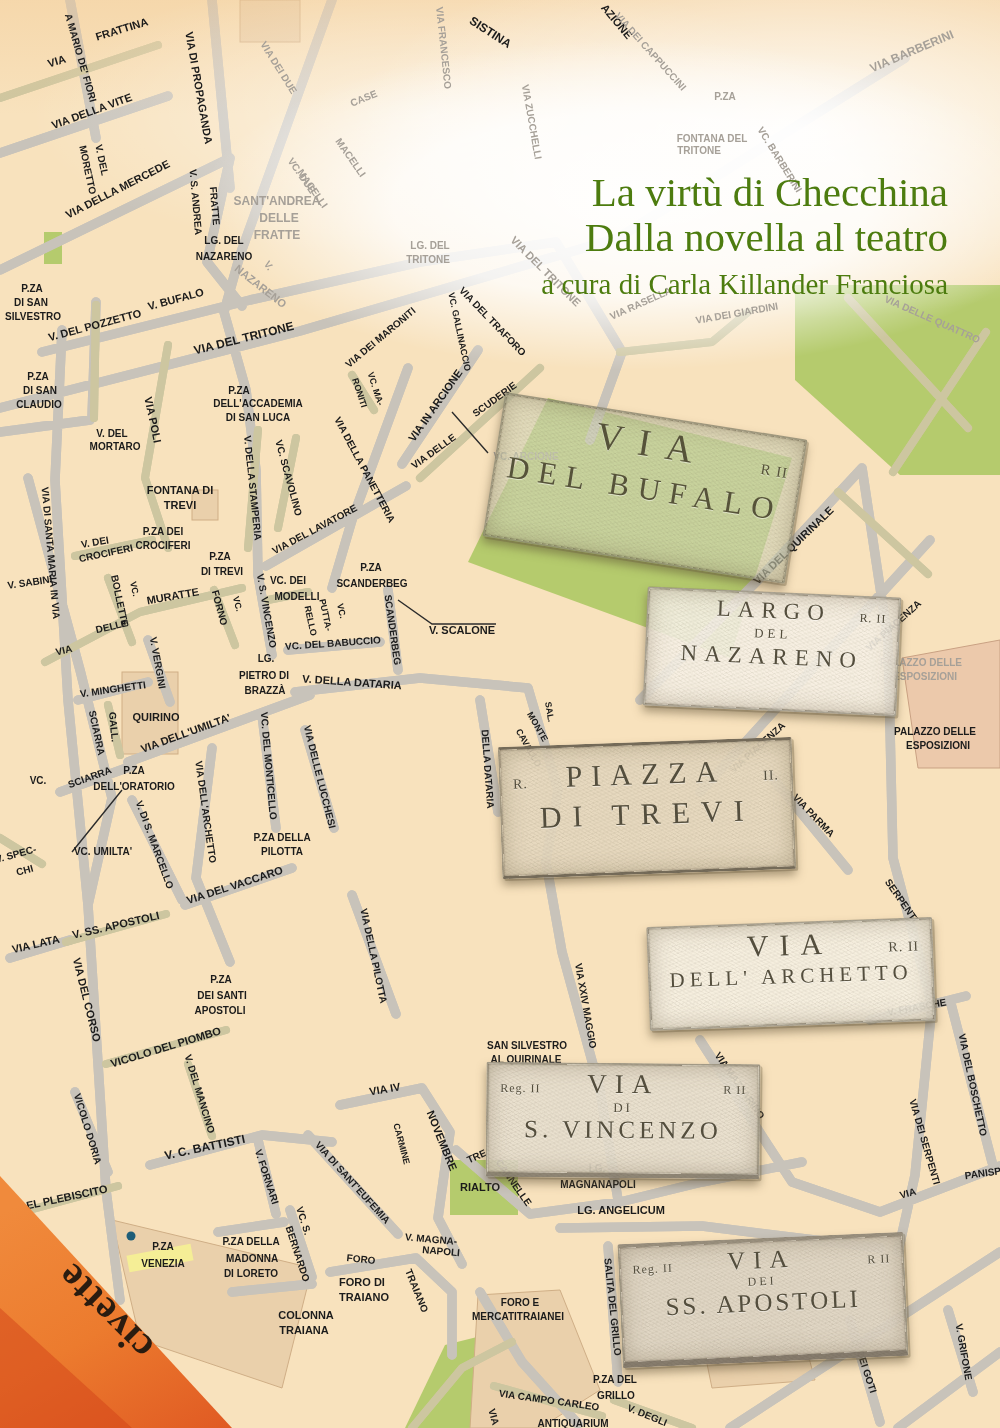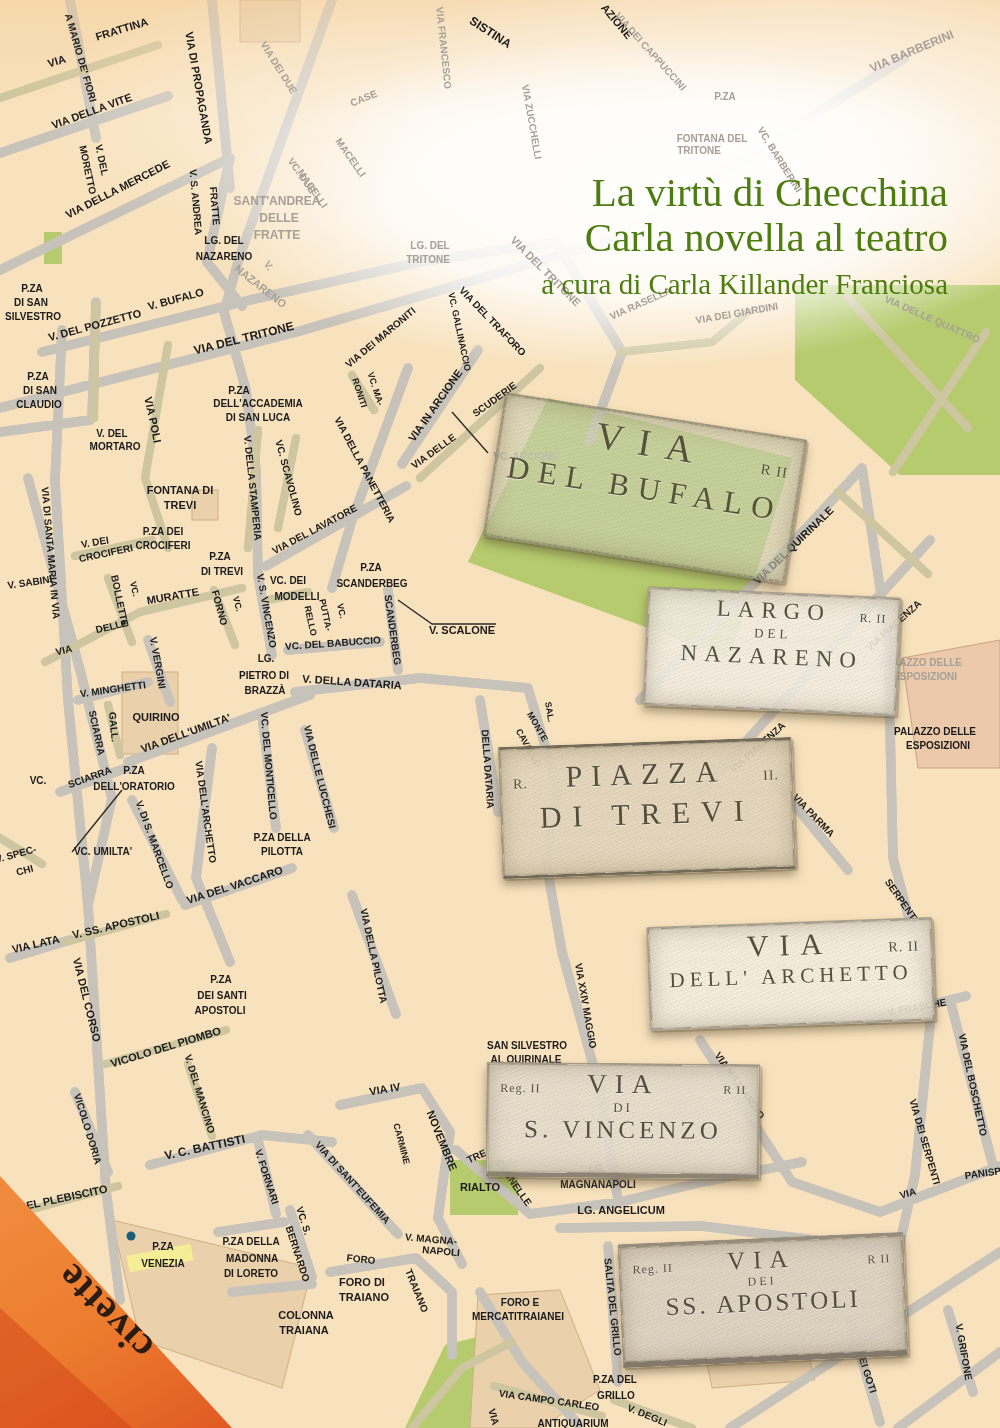--- a/index.html
+++ b/index.html
@@ -357,21 +357,21 @@
         <span class="pmark lft">Reg. II</span>
         <span class="pline1">VIA</span>
         <span class="pmark rgt">R II</span>
       </div>
     <div class="pline2">DEI</div>
     <div class="pline3">SS. APOSTOLI</div>
   </div>
 
   <div class="title-block">
     <div class="t1">La virtù di Checchina</div>
-    <div class="t2">Carla novella al teatro</div>
+    <div class="t2">Dalla novella al teatro</div>
     <div class="t3">a cura di Carla Killander Franciosa</div>
   </div>
 
   <div class="tri-main"></div>
   <div class="tri-dark"></div>
   <div class="publisher">civette</div>
 
 </div>
 
 </body></html>

